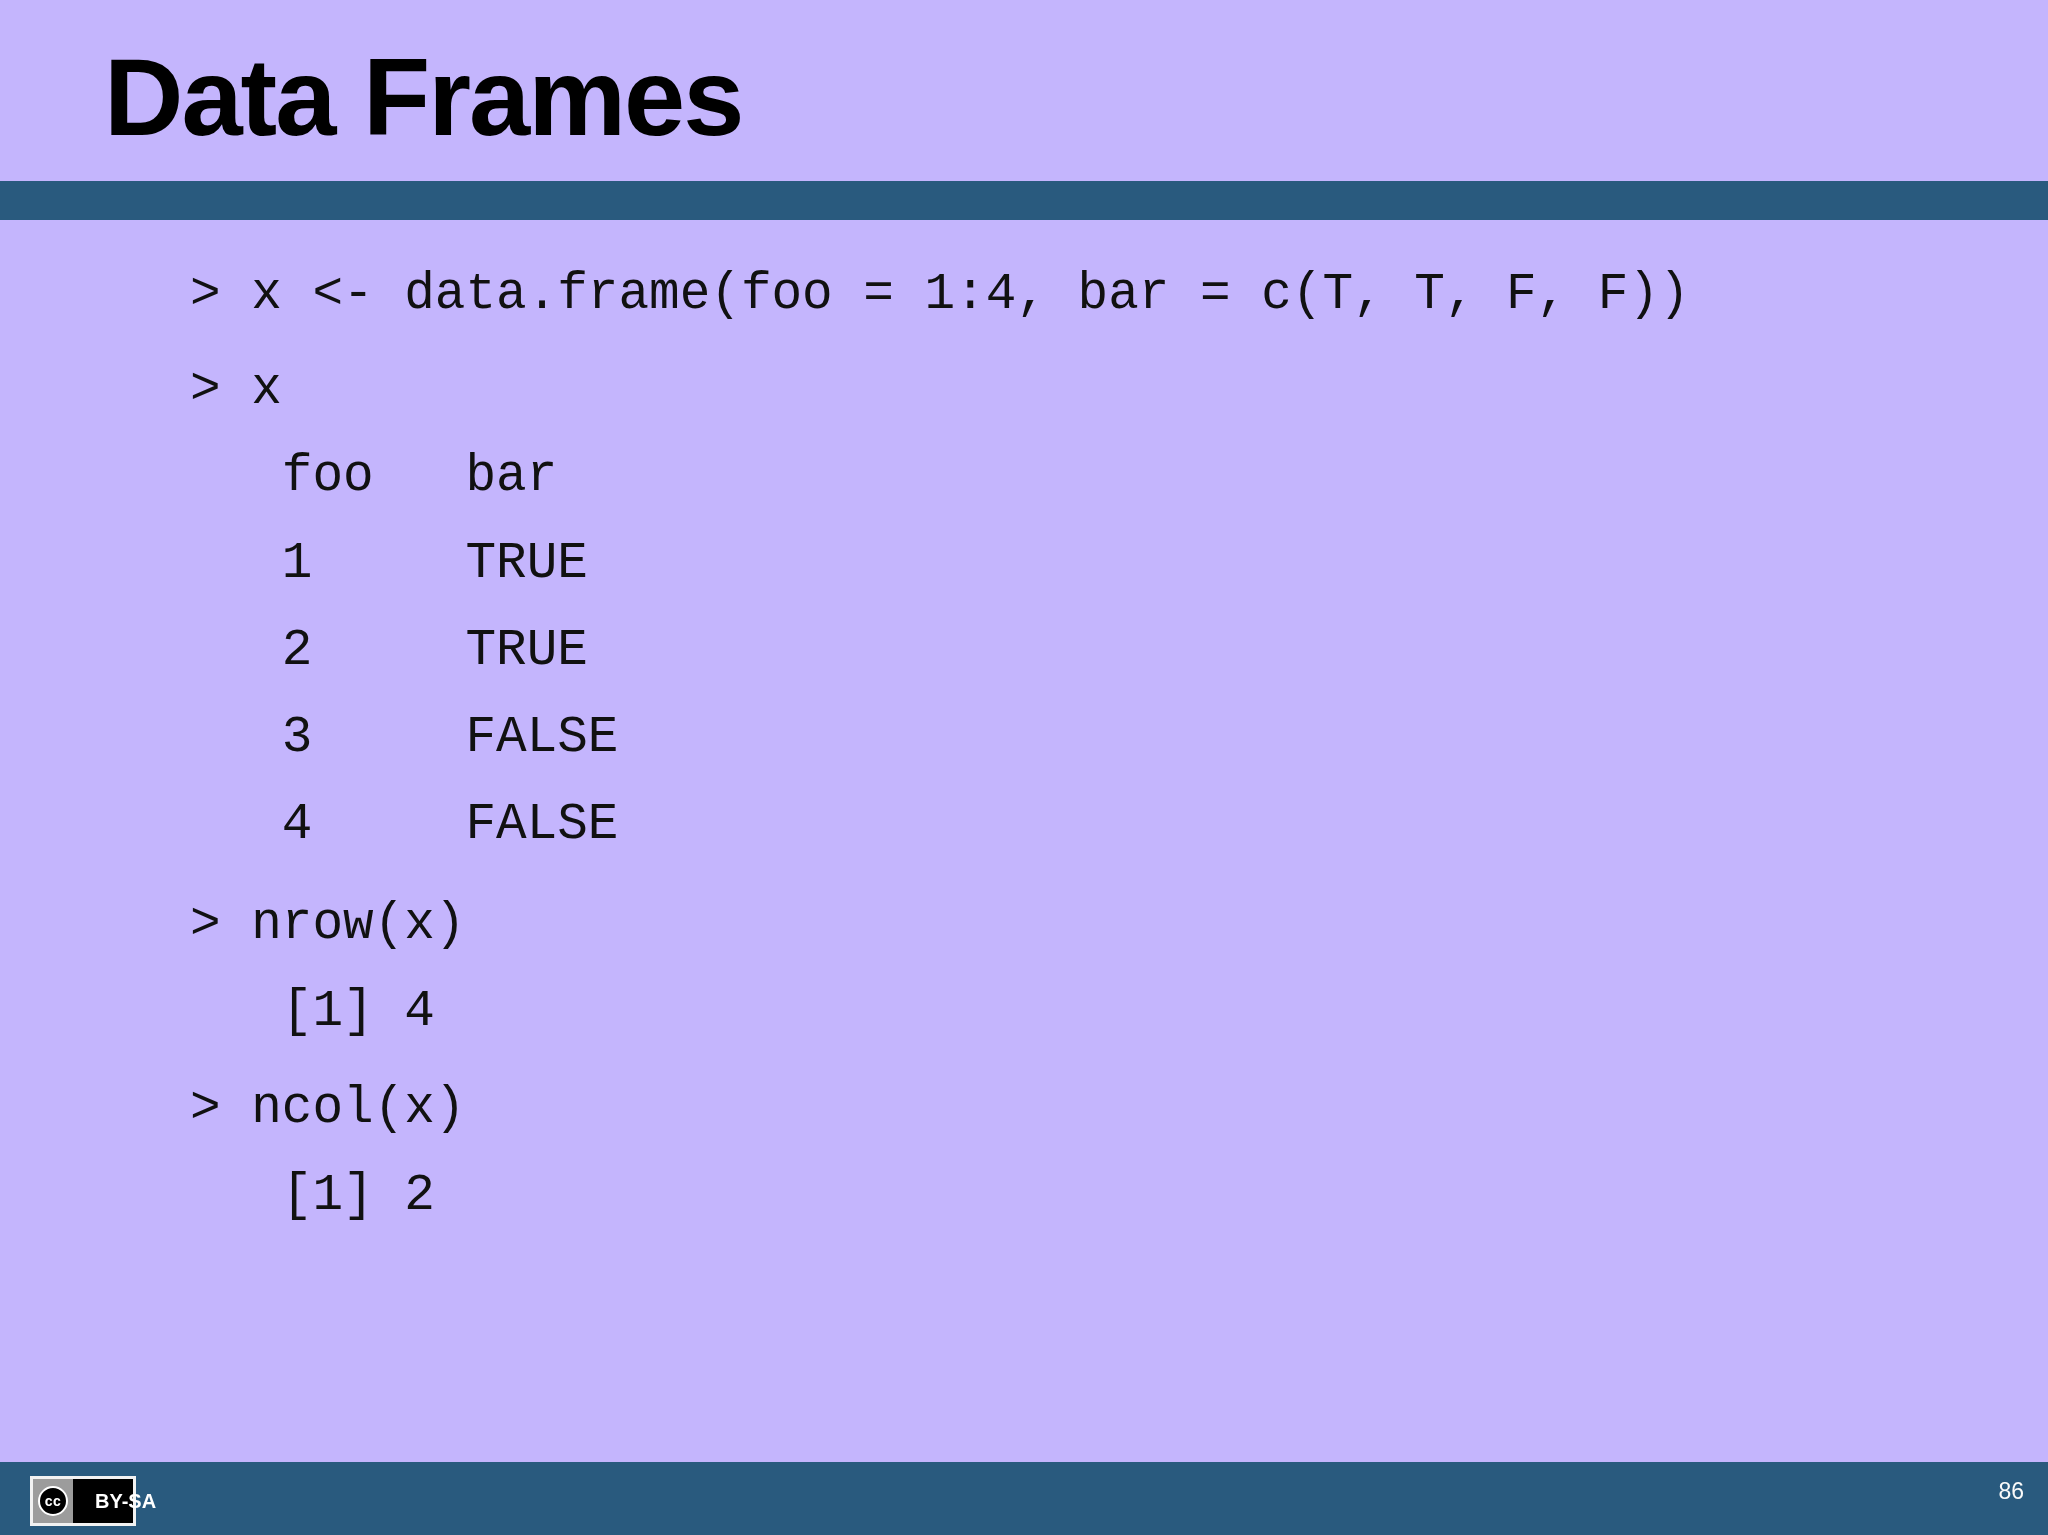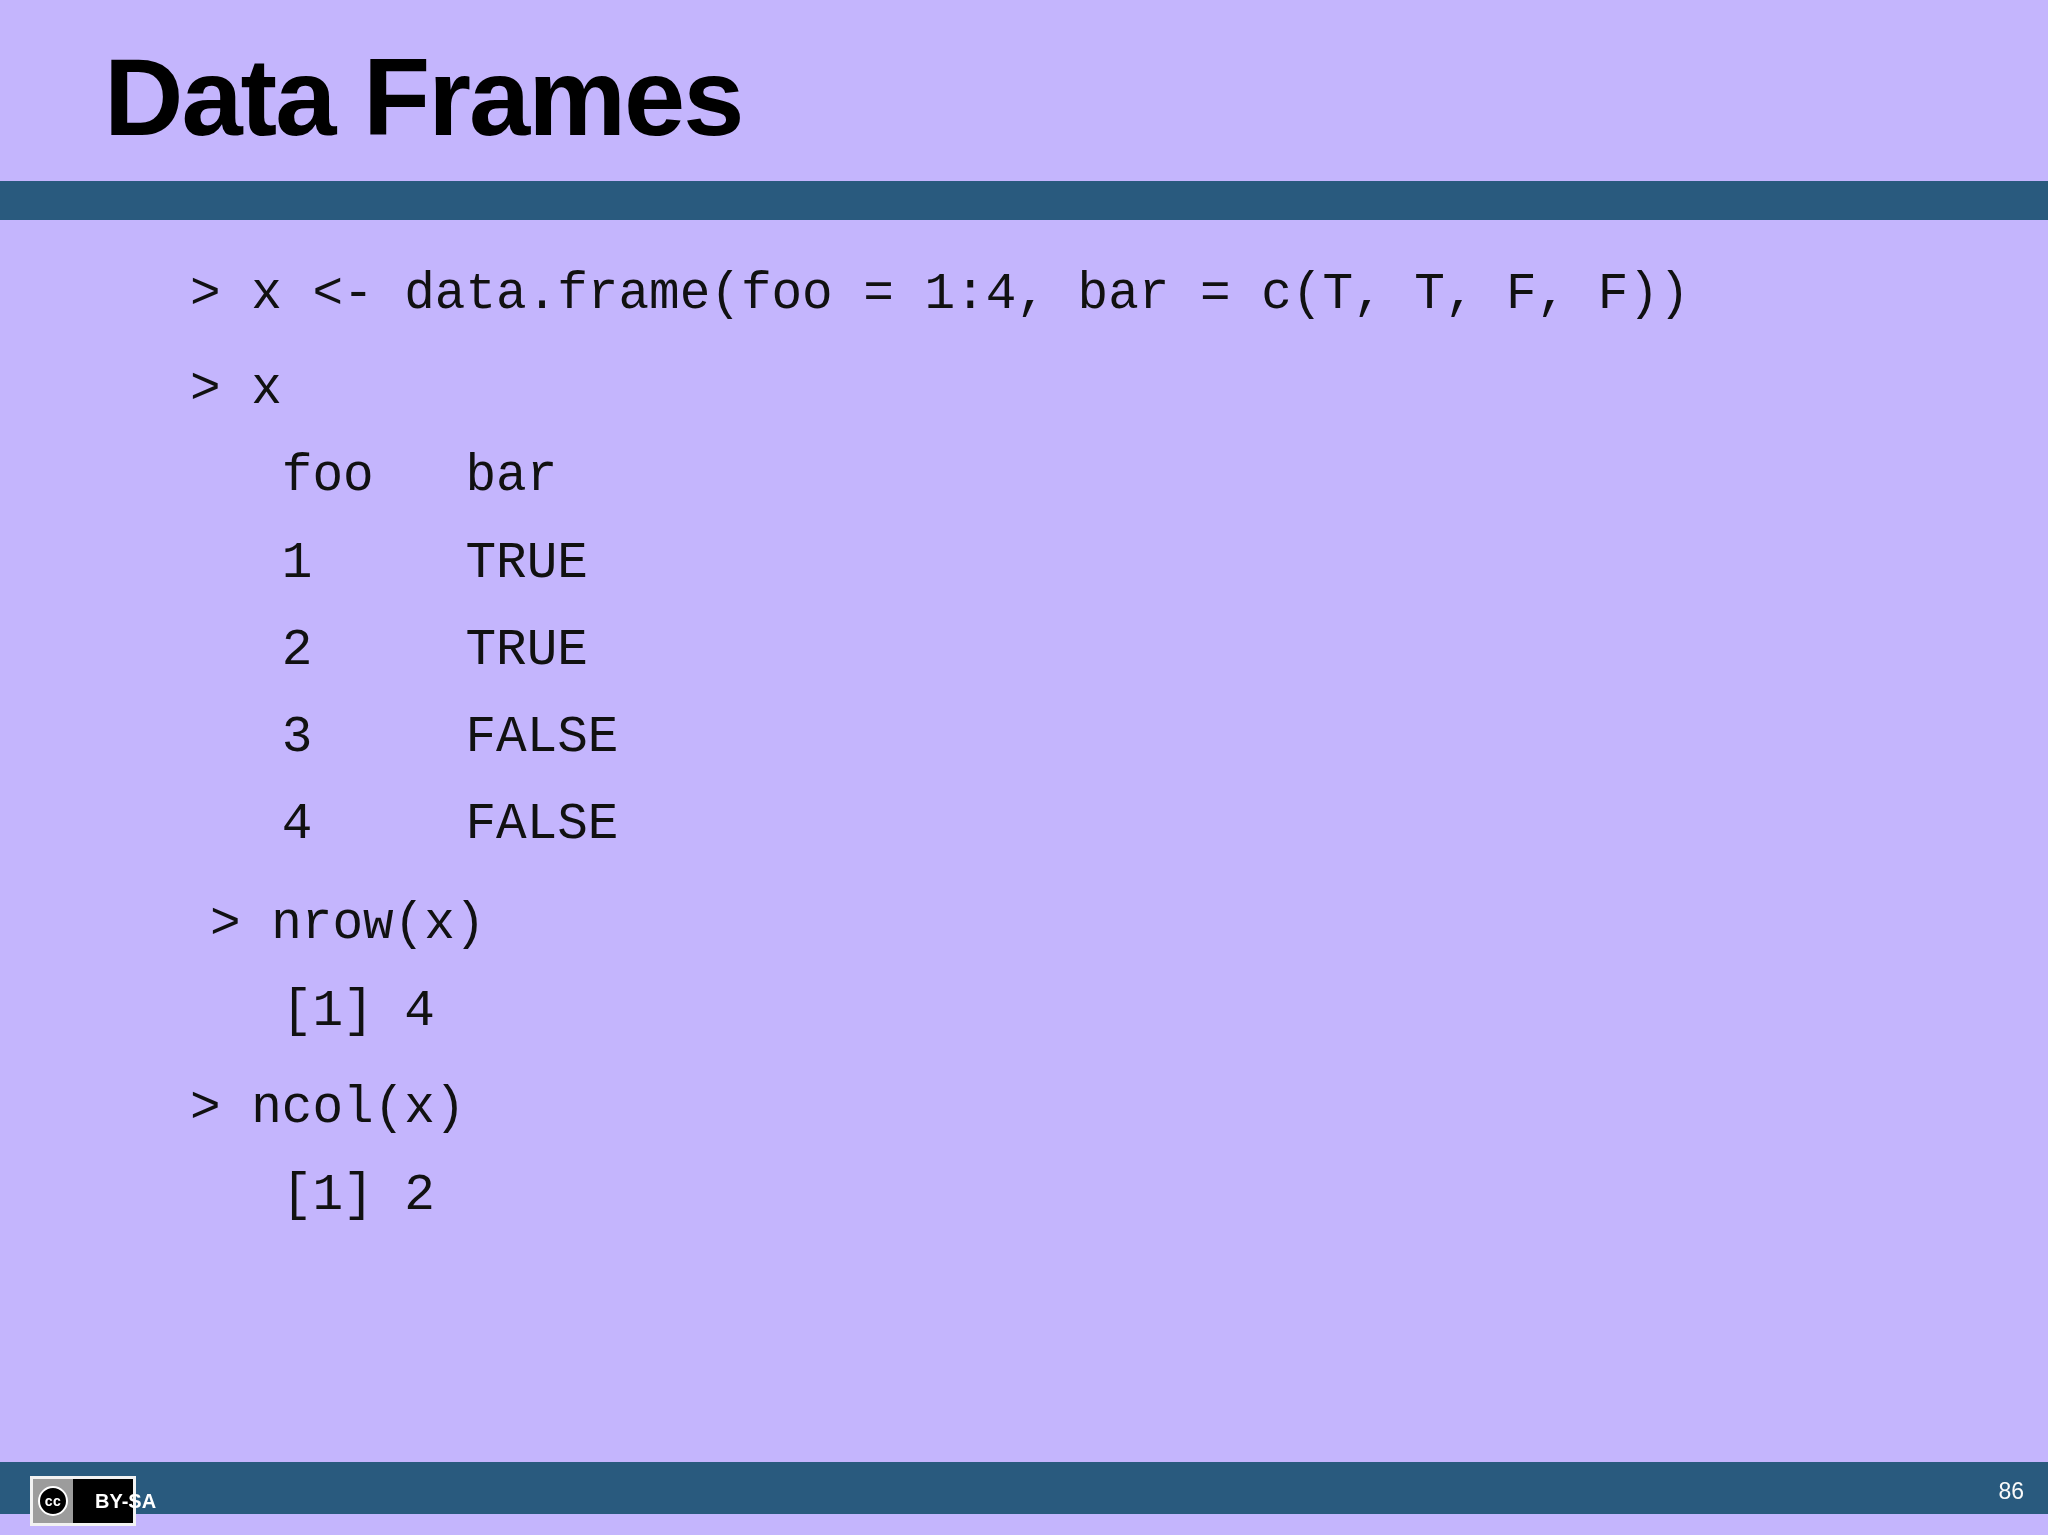--- a/index.html
+++ b/index.html
@@ -39,28 +39,28 @@
     font-family: "Liberation Mono", "DejaVu Sans Mono", monospace;
     font-size: 51px;
     color: #111111;
   }
   .cl {
     height: 87px;
     line-height: 87px;
     white-space: pre;
   }
   .mt8  { margin-top: 8px; }
-  .mt13 { margin-top: 13px; margin-left: 20px; }
+  .mt13 { margin-top: 13px; }
   .mt10 { margin-top: 10px; }
   .footer {
     position: absolute;
     left: 0;
     top: 1462px;
     width: 2048px;
-    height: 52px;
+    height: 73px;
     background: #295a7e;
   }
   .cc-badge {
     position: absolute;
     left: 30px;
     top: 14px;
     width: 106px;
     height: 50px;
     border: 3px solid #f2f2f2;
     background: #000000;

